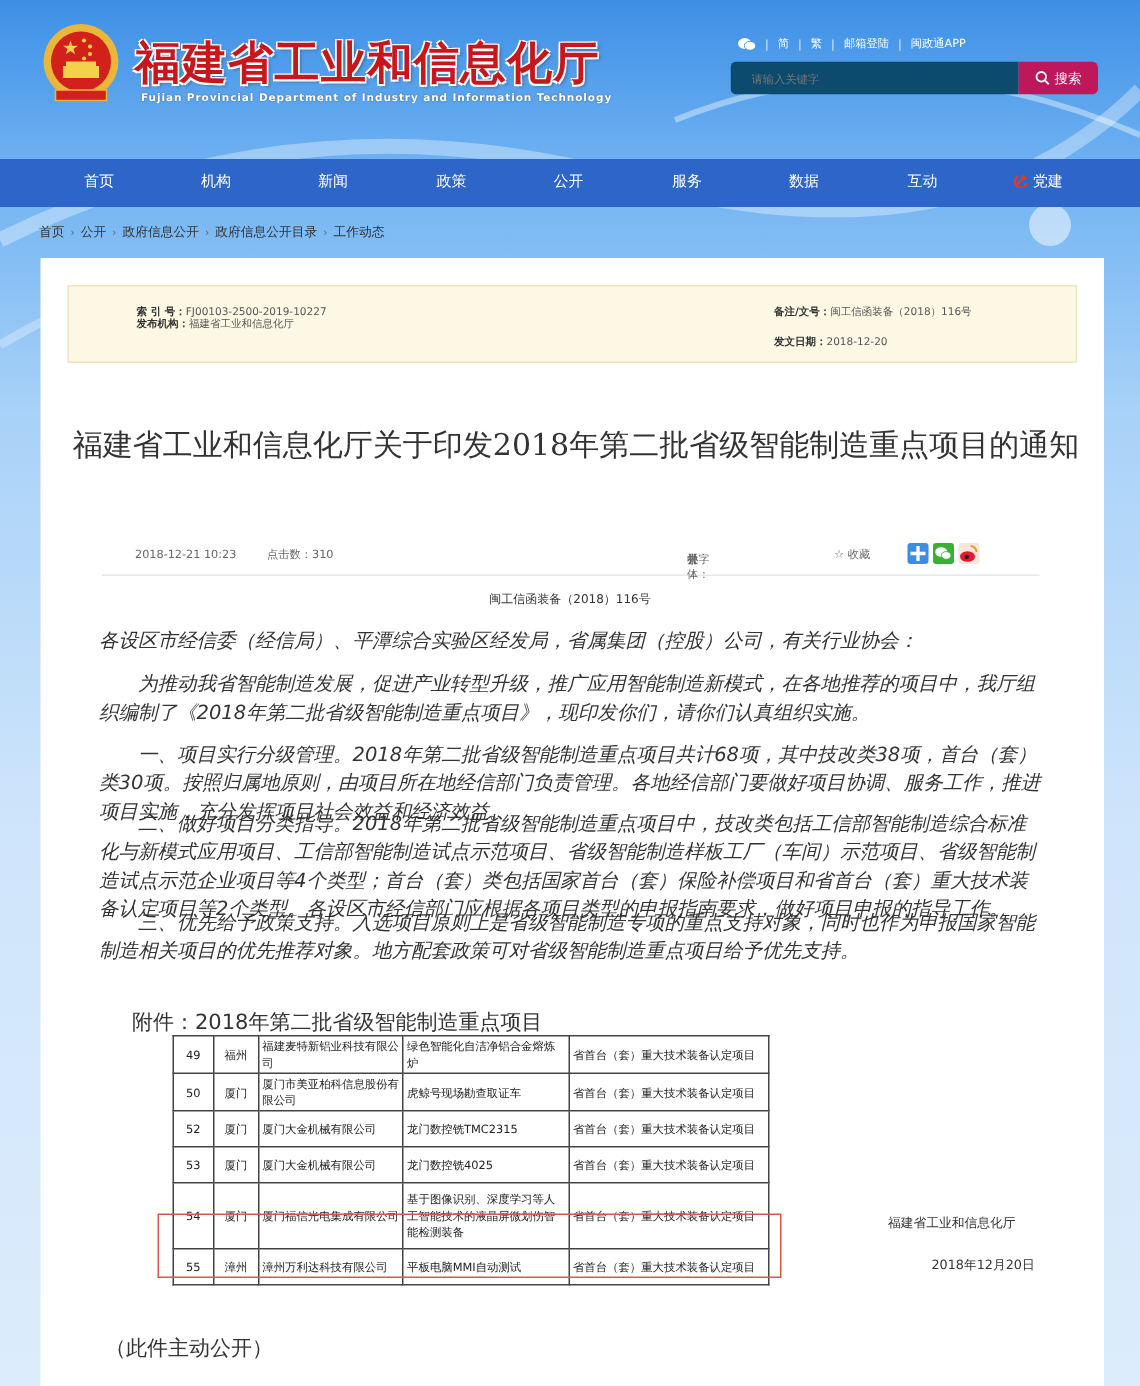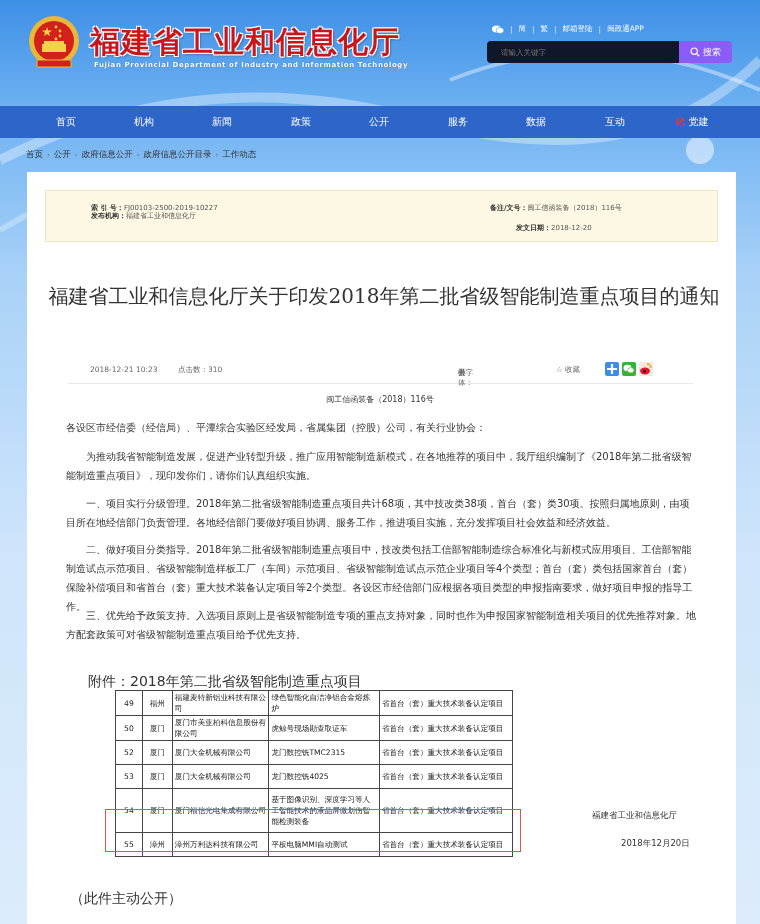--- a/index.html
+++ b/index.html
@@ -33,25 +33,25 @@
     position: absolute; left: 492px; top: 24px; display: flex; align-items: center;
     font-size: 7.5px; color: #fff;
   }
   .toplinks .sep { margin: 0 6px; opacity: 0.8; }
   .wechat-top { width: 12px; height: 9px; position: relative; }
   .search-box {
     position: absolute; left: 487px; top: 41px; width: 245px; height: 22px;
     display: flex; border-radius: 4px; overflow: hidden;
   }
   .search-input {
-    flex: 1; border: none; background: #0f172a; font-size: 7.5px; color: #999;
+    flex: 1; border: none; background: #0c4a6e; font-size: 7.5px; color: #999;
     padding-left: 14px; font-family: "DejaVu Sans", sans-serif; outline: none;
   }
   .search-btn {
-    width: 53px; background: #8b5cf6; color: #fff; border: none;
+    width: 53px; background: #be185d; color: #fff; border: none;
     font-size: 9px; display: flex; align-items: center; justify-content: center; gap: 3px;
     font-family: "DejaVu Sans", sans-serif;
   }
   
   .nav {
     position: absolute; left: 0; top: 106px; width: 760px; height: 32px;
     background: #2d66c8; display: flex; align-items: center;
   }
   .nav-item {
     position: absolute; top: 0; height: 32px; line-height: 32px;
@@ -85,21 +85,21 @@
     border-bottom: 1px solid #e8e8e8; font-size: 7.5px; color: #666;
   }
   .info-row span { position: absolute; top: 3px; }
   .share { position: absolute; top: 0px; display: flex; gap: 3px; }
   .share div { width: 14px; height: 14px; border-radius: 2px; }
   .doc-no {
     position: absolute; left: 0; width: 760px; top: 394px; text-align: center;
     font-size: 8px; color: #333;
   }
   .para {
-    position: absolute; left: 66px; width: 630px; font-size: 10px; line-height: 19px; color: #333;
+    position: absolute; left: 66px; width: 630px; font-size: 13px; line-height: 19px; color: #333; font-style: italic;
   }
   .attach-title { position: absolute; left: 88px; top: 673px; font-size: 14px; color: #333; }
   table.projects {
     position: absolute; left: 115px; top: 690px; width: 398px;
     border-collapse: collapse; font-size: 7.6px; color: #222;
   }
   table.projects td {
     border: 1px solid #444; padding: 1px 2px; line-height: 11px; vertical-align: middle;
   }
   table.projects tr { height: 24px; }
@@ -197,21 +197,21 @@
   <span class="arr">›</span>
   <span>工作动态</span>
 </div>
 
 <div class="card"></div>
 
 <div class="meta-box">
   <div class="meta-item" style="left:45px; top:12px;">
     <b>索 引 号：</b><span>FJ00103-2500-2019-10227</span>
   </div>
-  <div class="meta-item" style="left:444px; top:12px;">
+  <div class="meta-item" style="left:470px; top:12px;">
     <b>备注/文号：</b><span>闽工信函装备（2018）116号</span>
   </div>
   <div class="meta-item" style="left:45px; top:20px;">
     <b>发布机构：</b><span>福建省工业和信息化厅</span>
   </div>
   <div class="meta-item" style="left:470px; top:32px;">
     <b>发文日期：</b><span>2018-12-20</span>
   </div>
 </div>
 

